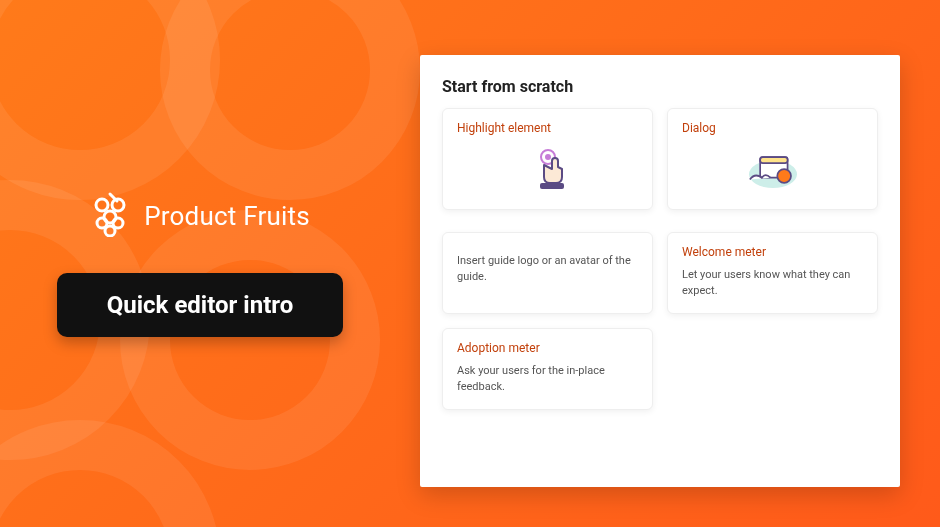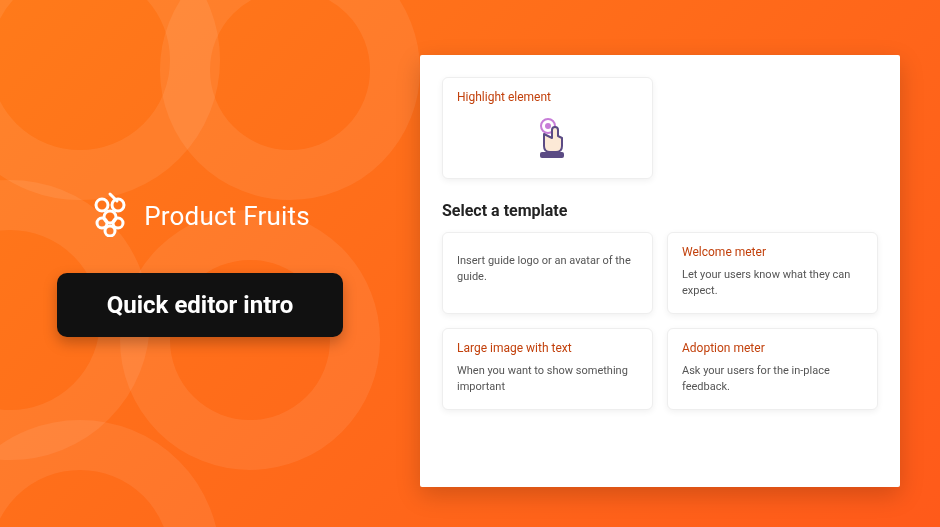--- a/index.html
+++ b/index.html
@@ -114,53 +114,61 @@
           <circle cx="20" cy="40" r="5"></circle>
         </svg>
       </span>
       <span class="brand-text">Product Fruits</span>
     </div>
     <div class="pill">Quick editor intro</div>
   </div>
 
   <div class="panel">
 
+    <div class="section-heading">Start from scratch</div>
     <div class="grid">
 
       <div class="card icon-card">
         <div class="card-title">Highlight element</div>
         <div class="illu">
           <svg viewBox="0 0 60 50" width="60" height="50">
             <circle cx="30" cy="12" r="7" fill="none" stroke="#c77dd8" stroke-width="2"></circle>
             <circle cx="30" cy="12" r="3" fill="#c77dd8"></circle>
             <path d="M26 20 v12 q0 6 6 6 h6 q6 0 6 -6 v-8 l-4 -2 v-6 q0 -3 -3 -3 t-3 3 v8 l-8 -4 z" fill="#fce9d6" stroke="#5b4b84" stroke-width="2" stroke-linejoin="round"></path>
             <rect x="22" y="38" width="24" height="6" rx="2" fill="#5b4b84"></rect>
           </svg>
         </div>
       </div>
 
+      <div class="card icon-card">
+        <div class="card-title">Dialog</div>
+        <div class="illu">
+          <svg viewBox="0 0 70 50" width="70" height="50">
+            <ellipse cx="35" cy="30" rx="28" ry="16" fill="#cdeee9"></ellipse>
+            <rect x="20" y="10" width="32" height="24" rx="3" fill="#fff" stroke="#5b4b84" stroke-width="2"></rect>
+            <rect x="20" y="10" width="32" height="7" rx="3" fill="#ffe38a" stroke="#5b4b84" stroke-width="2"></rect>
+            <circle cx="48" cy="32" r="8" fill="#ff7a1a" stroke="#5b4b84" stroke-width="2"></circle>
+            <path d="M8 36 q6 -8 14 -2 q4 -6 10 0" fill="#fff" stroke="#5b4b84" stroke-width="2"></path>
+          </svg>
+        </div>
+      </div>
 
     </div>
 
-    <div class="section-heading">Select a template</div>
     <div class="grid">
 
       <div class="card">
         <div class="card-desc">Insert guide logo or an avatar of the guide.</div>
       </div>
 
       <div class="card">
         <div class="card-title">Welcome meter</div>
         <div class="card-desc">Let your users know what they can expect.</div>
       </div>
 
-      <div class="card">
-        <div class="card-title">Large image with text</div>
-        <div class="card-desc">When you want to show something important</div>
-      </div>
 
       <div class="card">
         <div class="card-title">Adoption meter</div>
         <div class="card-desc">Ask your users for the in-place feedback.</div>
       </div>
 
     </div>
   </div>
 </div>
 

